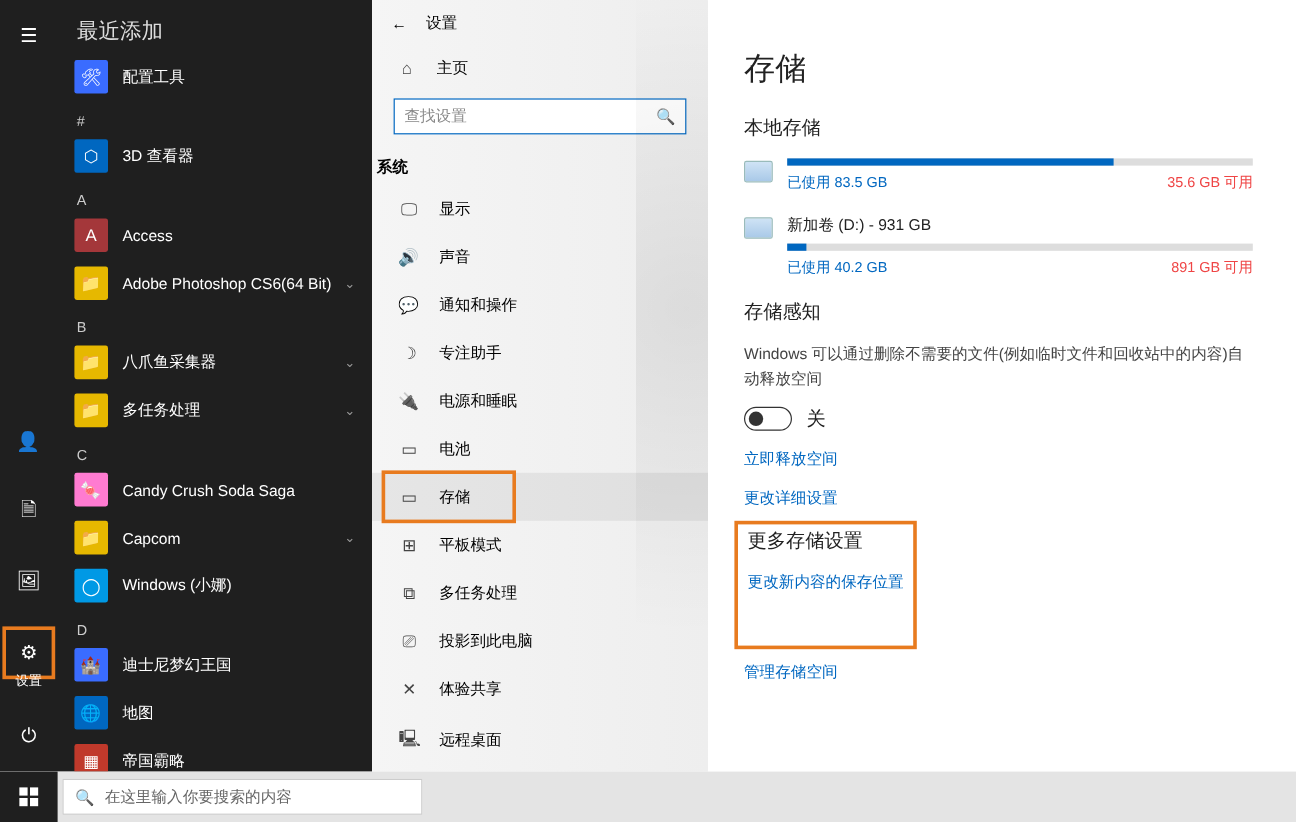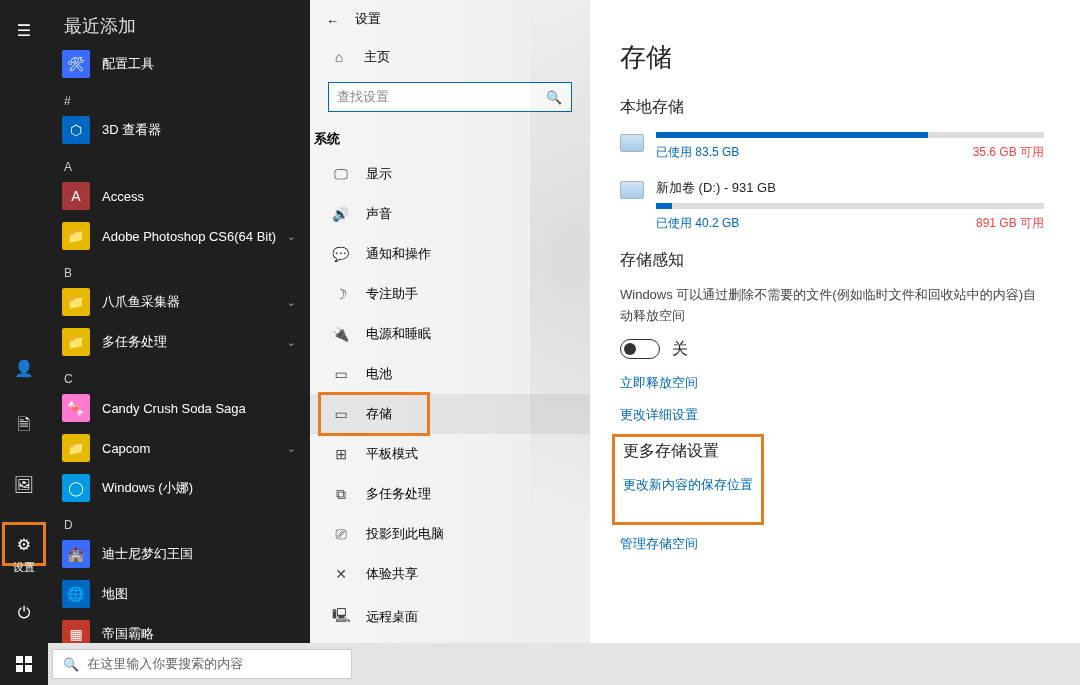--- a/index.html
+++ b/index.html
@@ -255,21 +255,21 @@
       <div class="toggle">
           <div class="toggle-knob"></div>
         </div>
       <span>关</span>
     </div>
     <a class="link">立即释放空间</a>
     <a class="link">更改详细设置</a>
 
     <div class="highlight-box">
       <div class="sub-title">更多存储设置</div>
-      <a class="link" style="margin-bottom:0">更改新内容的保存位置</a>
+      <a class="link" style="margin-bottom:16px">更改新内容的保存位置</a>
     </div>
     <a class="link" style="margin-top:10px">管理存储空间</a>
   </div>
 </div>
 
 <div class="taskbar">
   <div class="tb-start">
     <svg width="16" height="16" viewBox="0 0 16 16">
         <rect x="0" y="0" width="7" height="7" fill="#fff"></rect>
         <rect x="9" y="0" width="7" height="7" fill="#fff"></rect>

